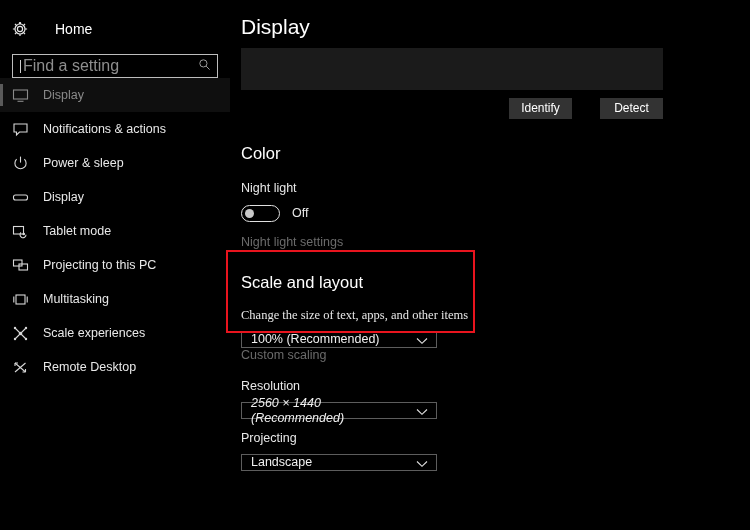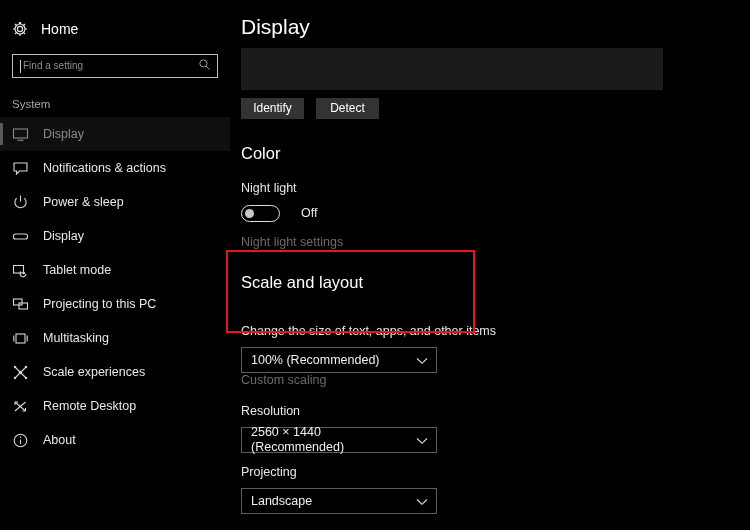--- a/index.html
+++ b/index.html
@@ -23,21 +23,21 @@
     background: #000000;
     flex: 0 0 230px;
     position: relative;
   }
   .home-row {
     display: flex;
     align-items: center;
     height: 30px;
     margin-top: 14px;
     padding-left: 12px;
-    gap: 13px;
+    gap: 27px;
   }
   .home-row .glyph { width: 16px; height: 16px; display: block; }
   .home-label {
     color: #ffffff;
     font-size: 14px;
     line-height: 16px;
   }
   .search-wrap {
     margin: 10px 12px 0 12px;
     height: 24px;
@@ -47,21 +47,21 @@
     align-items: center;
     position: relative;
   }
   .search-caret {
     width: 1px; height: 13px;
     background: #d0d0d0;
     margin-left: 7px;
   }
   .search-ph {
     color: #8e8e8e;
-    font-size: 10px;
+    font-size: 16px;
     margin-left: 2px;
     line-height: 14px;
     flex: 1;
   }
   .search-ico { margin-right: 6px; display: block; }
 
   .group-label {
     color: #a7a7a7;
     font-size: 11.5px;
     padding-left: 12px;
@@ -108,22 +108,22 @@
   .preview-box {
     margin-top: 9px;
     width: 422px;
     height: 42px;
     background: #1b1b1b;
   }
   .btn-row {
     width: 422px;
     margin-top: 8px;
     display: flex;
-    justify-content: flex-start;
-    gap: 12px;
+    justify-content: flex-end;
+    gap: 28px;
   }
   .btn {
     background: #333333;
     color: #ffffff;
     border: none;
     font-family: "Liberation Sans", sans-serif;
     font-size: 12px;
     height: 21px;
     min-width: 63px;
     padding: 0 10px;
@@ -140,40 +140,40 @@
     color: #e8e8e8;
     font-size: 12.5px;
     line-height: 15px;
   }
   .dim-link {
     color: #6b6b6b;
     font-size: 12.5px;
     line-height: 15px;
   }
 
-  .toggle-row { display: flex; align-items: center; gap: 21px; }
+  .toggle-row { display: flex; align-items: center; gap: 12px; }
   .toggle {
     width: 39px; height: 17px;
     border: 1px solid #e0e0e0;
     border-radius: 9px;
     background: #000000;
     position: relative;
   }
   .toggle .knob {
     position: absolute;
     left: 3px; top: 3px;
     width: 9px; height: 9px;
     border-radius: 50%;
     background: #c9c9c9;
   }
   .toggle-state { color: #e8e8e8; font-size: 12.5px; line-height: 15px; }
 
   .combo {
     width: 196px;
-    height: 26px;
+    height: 17px;
     border: 1px solid #5d5d5d;
     background: #000000;
     display: flex;
     align-items: center;
     justify-content: space-between;
     padding: 0 8px 0 9px;
   }
   .combo .val { color: #f0f0f0; font-size: 12.5px; line-height: 15px; }
   .combo .chev { display: block; }
 
@@ -212,21 +212,20 @@
       <span class="search-caret"></span>
       <span class="search-ph">Find a setting</span>
       <span class="search-ico">
         <svg width="13" height="13" viewBox="0 0 13 13">
           <circle cx="5.4" cy="5.4" r="3.6" fill="none" stroke="#9a9a9a" stroke-width="1"></circle>
           <line x1="8.1" y1="8.1" x2="11.6" y2="11.6" stroke="#9a9a9a" stroke-width="1"></line>
         </svg>
       </span>
     </div>
 
-    <div class="group-label">System</div>
 
     <div class="nav-item selected">
       <span class="sel-bar"></span>
       <span class="ico">
         <svg width="17" height="17" viewBox="0 0 17 17">
           <rect x="1.5" y="3" width="14" height="9" fill="none" stroke="#8a8a8a" stroke-width="1.1"></rect>
           <line x1="5.5" y1="14.3" x2="11.5" y2="14.3" stroke="#8a8a8a" stroke-width="1.1"></line>
         </svg>
       </span>
       <span class="lbl">Display</span>
@@ -316,30 +315,20 @@
             <path d="M3 4 L13.5 13"></path>
             <path d="M13.5 4 L3 13"></path>
             <path d="M3 4 h3 M3 4 v3"></path>
             <path d="M13.5 13 h-3 M13.5 13 v-3"></path>
           </g>
         </svg>
       </span>
       <span class="lbl">Remote Desktop</span>
     </div>
 
-    <div class="nav-item">
-      <span class="ico">
-        <svg width="17" height="17" viewBox="0 0 17 17">
-          <circle cx="8.5" cy="8.5" r="6.3" fill="none" stroke="#d8d8d8" stroke-width="1.1"></circle>
-          <line x1="8.5" y1="7.5" x2="8.5" y2="12" stroke="#d8d8d8" stroke-width="1.1"></line>
-          <circle cx="8.5" cy="5.3" r="0.75" fill="#d8d8d8"></circle>
-        </svg>
-      </span>
-      <span class="lbl">About</span>
-    </div>
   </div>
 
   <div class="main">
 
     <h1 class="page-title">Display</h1>
 
     <div class="preview-box"></div>
 
     <div class="btn-row">
       <button class="btn">Identify</button>
@@ -353,33 +342,33 @@
         <div class="toggle">
           <span class="knob"></span>
         </div>
         <span class="toggle-state">Off</span>
       </div>
       <div class="dim-link" style="margin-top:13px;">Night light settings</div>
     </div>
 
     <div style="margin-top:23px;">
       <div class="sec-head">Scale and layout</div>
-      <div class="field-label" style="margin-top:32px;">Change the size of text, apps, and other items</div>
+      <div class="field-label" style="margin-top:16px;font-family:Liberation Serif, serif;">Change the size of text, apps, and other items</div>
       <div class="combo" style="margin-top:8px;">
         <span class="val">100% (Recommended)</span>
         <span class="chev">
           <svg width="12" height="8" viewBox="0 0 12 8">
               <path d="M1 1.5 L6 6.3 L11 1.5" fill="none" stroke="#e0e0e0" stroke-width="1.1"></path>
             </svg>
         </span>
       </div>
       <div class="dim-link" style="">Custom scaling</div>
 
       <div class="field-label" style="margin-top:16px;">Resolution</div>
-      <div class="combo" style="margin-top:8px;">
+      <div class="combo" style="margin-top:8px;font-style:italic;">
         <span class="val">2560 × 1440 (Recommended)</span>
         <span class="chev">
           <svg width="12" height="8" viewBox="0 0 12 8">
               <path d="M1 1.5 L6 6.3 L11 1.5" fill="none" stroke="#e0e0e0" stroke-width="1.1"></path>
             </svg>
         </span>
       </div>
 
       <div class="field-label" style="margin-top:12px;">Projecting</div>
       <div class="combo" style="margin-top:8px;justify-content:space-between;">

